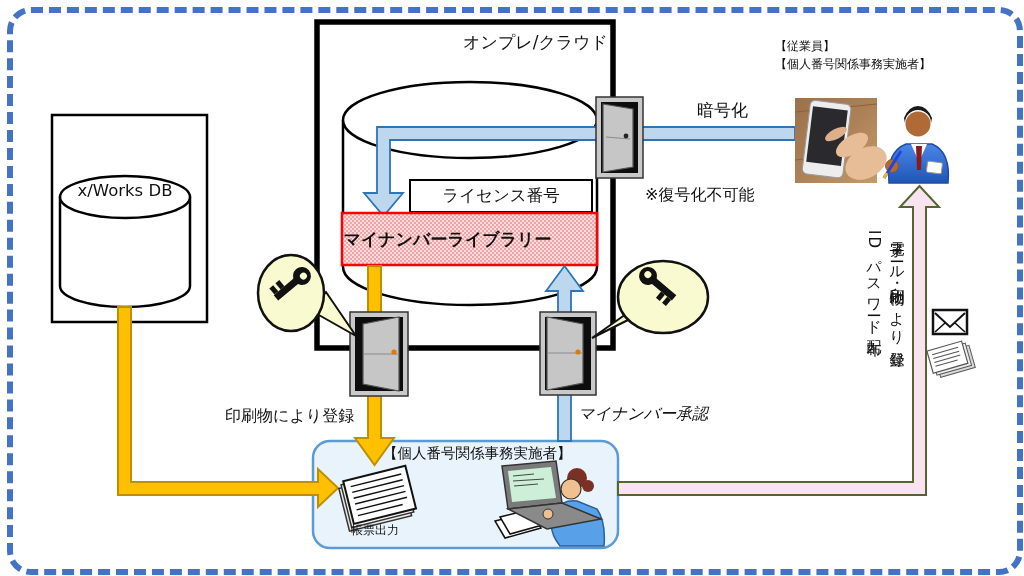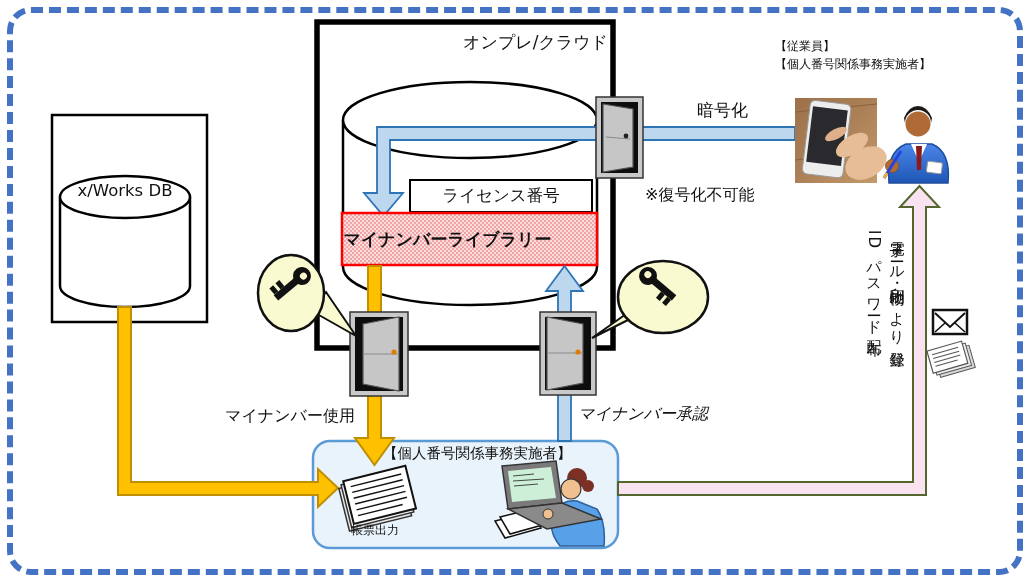--- a/index.html
+++ b/index.html
@@ -230,21 +230,21 @@
 
   <div id="lbl-encrypt" class="txt center">暗号化</div>
 
   <div id="lbl-nodecrypt" class="txt">※復号化不可能</div>
 
   <div id="lbl-employee" class="txt">
     <div>【従業員】</div>
     <div>【個人番号関係事務実施者】</div>
   </div>
 
-  <div id="lbl-use" class="txt">マイナンバー使用</div>
+  <div id="lbl-use" class="txt">印刷物により登録</div>
 
   <div id="lbl-approve" class="txt">マイナンバー承認</div>
 
   <div id="lbl-operator" class="txt">【個人番号関係事務実施者】</div>
 
   <div id="lbl-output" class="txt center">帳票出力</div>
 
   <div id="vtext" class="txt">
     <div>電子メール・印刷物により登録</div>
     <div>IDパスワード配布</div>

